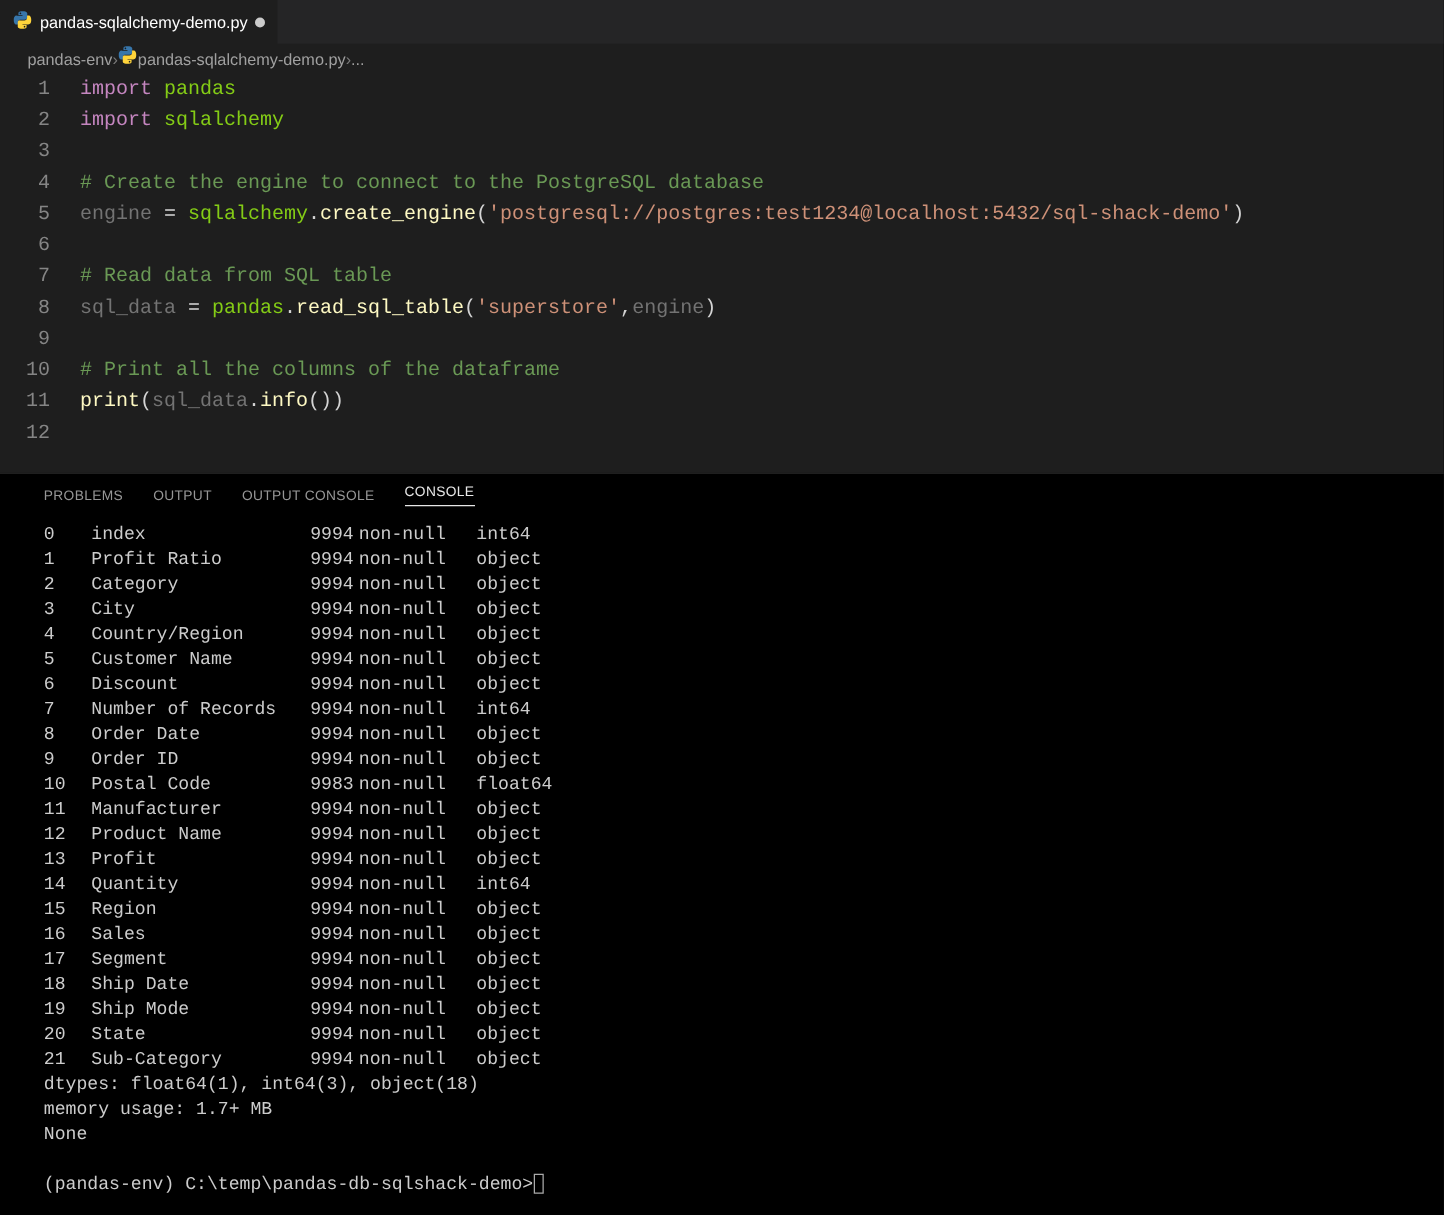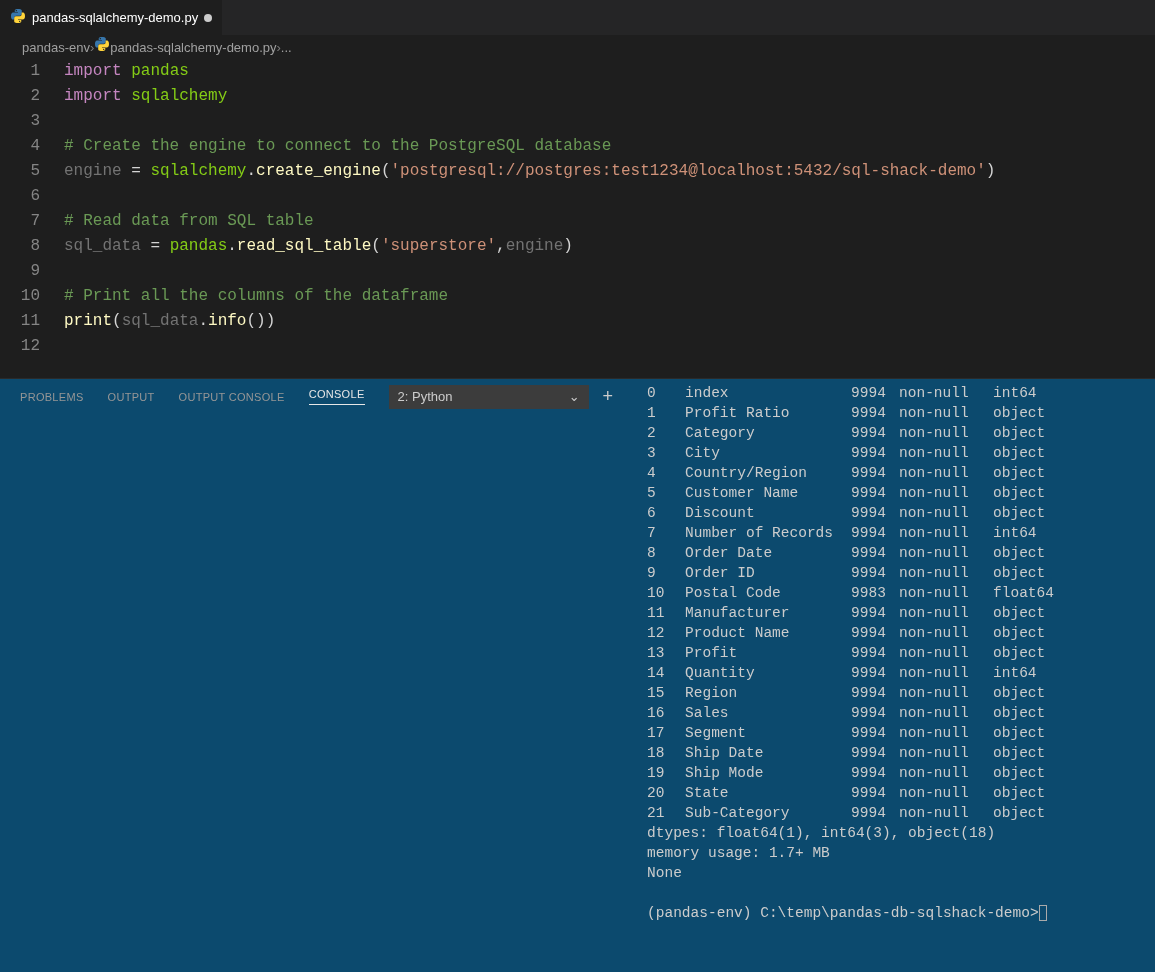--- a/index.html
+++ b/index.html
@@ -61,23 +61,25 @@
   .fn { color: #fef9c3; }
   .id { color: #737373; }
   .mod { color: #84cc16; }
   .str { color: #CE9178; }
   .cmt { color: #6A9955; }
   .pn { color: #D4D4D4; }
   
   .panel {
     position: absolute;
     left: 0; right: 0; bottom: 0; top: 378px;
-    background: #0c4a6e;
+    background: #000000;
     border-top: 1px solid #2a2a2a;
     display: flex;
+    flex-direction: column;
+    padding-left: 15px;
   }
   .panel-tabs {
     display: flex;
     align-items: center;
     height: 35px;
     padding: 0 14px 0 20px;
     gap: 24px;
     font-size: 11px;
   }
   .ptab { color: #969696; letter-spacing: .3px; cursor: pointer; }
@@ -102,21 +104,21 @@
     font-size: 14.5px;
     line-height: 20px;
     color: #cccccc;
     padding: 4px 20px 12px 20px;
     white-space: pre;
     overflow: hidden;
   }
   .term-row { display: flex; }
   .c-idx  { width: 38px; }
   .c-name { width: 166px; }
-  .c-cnt  { width: 48px; text-align: left; padding-right: 4px;}
+  .c-cnt  { width: 48px; text-align: right; padding-right: 4px;}
   .c-nn   { width: 94px; }
   .c-dt   { }
   .prompt-cursor {
     display: inline-block;
     width: 8px; height: 16px;
     border: 1px solid #aaa;
     vertical-align: middle;
   }
 </style>
 </head>
@@ -166,22 +168,15 @@
     </div>
   <div class="code" id="code"><div><span class="kw">import</span><span class="pn"> </span><span class="mod">pandas</span></div><div><span class="kw">import</span><span class="pn"> </span><span class="mod">sqlalchemy</span></div><div>&nbsp;</div><div><span class="cmt"># Create the engine to connect to the PostgreSQL database</span></div><div><span class="id">engine</span><span class="pn"> = </span><span class="mod">sqlalchemy</span><span class="pn">.</span><span class="fn">create_engine</span><span class="pn">(</span><span class="str">'postgresql://postgres:test1234@localhost:5432/sql-shack-demo'</span><span class="pn">)</span></div><div>&nbsp;</div><div><span class="cmt"># Read data from SQL table</span></div><div><span class="id">sql_data</span><span class="pn"> = </span><span class="mod">pandas</span><span class="pn">.</span><span class="fn">read_sql_table</span><span class="pn">(</span><span class="str">'superstore'</span><span class="pn">,</span><span class="id">engine</span><span class="pn">)</span></div><div>&nbsp;</div><div><span class="cmt"># Print all the columns of the dataframe</span></div><div><span class="fn">print</span><span class="pn">(</span><span class="id">sql_data</span><span class="pn">.</span><span class="fn">info</span><span class="pn">())</span></div><div>&nbsp;</div></div>
 </div>
 
 <div class="panel">
   <div class="panel-tabs">
     <span class="ptab">PROBLEMS</span>
     <span class="ptab">OUTPUT</span>
     <span class="ptab">OUTPUT CONSOLE</span>
     <span class="ptab active">CONSOLE</span>
-    <div class="panel-right">
-      <div class="term-select">
-        <span>2: Python</span>
-        <span>⌄</span>
-      </div>
-      <span class="plus">+</span>
-    </div>
   </div>
   <div class="term-body" id="term-body"><div class="term-row"> <span class="c-idx">0</span><span class="c-name">index</span><span class="c-cnt">9994</span> <span class="c-nn">non-null</span><span class="c-dt">int64</span></div><div class="term-row"> <span class="c-idx">1</span><span class="c-name">Profit Ratio</span><span class="c-cnt">9994</span> <span class="c-nn">non-null</span><span class="c-dt">object</span></div><div class="term-row"> <span class="c-idx">2</span><span class="c-name">Category</span><span class="c-cnt">9994</span> <span class="c-nn">non-null</span><span class="c-dt">object</span></div><div class="term-row"> <span class="c-idx">3</span><span class="c-name">City</span><span class="c-cnt">9994</span> <span class="c-nn">non-null</span><span class="c-dt">object</span></div><div class="term-row"> <span class="c-idx">4</span><span class="c-name">Country/Region</span><span class="c-cnt">9994</span> <span class="c-nn">non-null</span><span class="c-dt">object</span></div><div class="term-row"> <span class="c-idx">5</span><span class="c-name">Customer Name</span><span class="c-cnt">9994</span> <span class="c-nn">non-null</span><span class="c-dt">object</span></div><div class="term-row"> <span class="c-idx">6</span><span class="c-name">Discount</span><span class="c-cnt">9994</span> <span class="c-nn">non-null</span><span class="c-dt">object</span></div><div class="term-row"> <span class="c-idx">7</span><span class="c-name">Number of Records</span><span class="c-cnt">9994</span> <span class="c-nn">non-null</span><span class="c-dt">int64</span></div><div class="term-row"> <span class="c-idx">8</span><span class="c-name">Order Date</span><span class="c-cnt">9994</span> <span class="c-nn">non-null</span><span class="c-dt">object</span></div><div class="term-row"> <span class="c-idx">9</span><span class="c-name">Order ID</span><span class="c-cnt">9994</span> <span class="c-nn">non-null</span><span class="c-dt">object</span></div><div class="term-row"> <span class="c-idx">10</span><span class="c-name">Postal Code</span><span class="c-cnt">9983</span> <span class="c-nn">non-null</span><span class="c-dt">float64</span></div><div class="term-row"> <span class="c-idx">11</span><span class="c-name">Manufacturer</span><span class="c-cnt">9994</span> <span class="c-nn">non-null</span><span class="c-dt">object</span></div><div class="term-row"> <span class="c-idx">12</span><span class="c-name">Product Name</span><span class="c-cnt">9994</span> <span class="c-nn">non-null</span><span class="c-dt">object</span></div><div class="term-row"> <span class="c-idx">13</span><span class="c-name">Profit</span><span class="c-cnt">9994</span> <span class="c-nn">non-null</span><span class="c-dt">object</span></div><div class="term-row"> <span class="c-idx">14</span><span class="c-name">Quantity</span><span class="c-cnt">9994</span> <span class="c-nn">non-null</span><span class="c-dt">int64</span></div><div class="term-row"> <span class="c-idx">15</span><span class="c-name">Region</span><span class="c-cnt">9994</span> <span class="c-nn">non-null</span><span class="c-dt">object</span></div><div class="term-row"> <span class="c-idx">16</span><span class="c-name">Sales</span><span class="c-cnt">9994</span> <span class="c-nn">non-null</span><span class="c-dt">object</span></div><div class="term-row"> <span class="c-idx">17</span><span class="c-name">Segment</span><span class="c-cnt">9994</span> <span class="c-nn">non-null</span><span class="c-dt">object</span></div><div class="term-row"> <span class="c-idx">18</span><span class="c-name">Ship Date</span><span class="c-cnt">9994</span> <span class="c-nn">non-null</span><span class="c-dt">object</span></div><div class="term-row"> <span class="c-idx">19</span><span class="c-name">Ship Mode</span><span class="c-cnt">9994</span> <span class="c-nn">non-null</span><span class="c-dt">object</span></div><div class="term-row"> <span class="c-idx">20</span><span class="c-name">State</span><span class="c-cnt">9994</span> <span class="c-nn">non-null</span><span class="c-dt">object</span></div><div class="term-row"> <span class="c-idx">21</span><span class="c-name">Sub-Category</span><span class="c-cnt">9994</span> <span class="c-nn">non-null</span><span class="c-dt">object</span></div><div>dtypes: float64(1), int64(3), object(18)</div><div>memory usage: 1.7+ MB</div><div>None</div><div>&nbsp;</div><div>(pandas-env) C:\temp\pandas-db-sqlshack-demo&gt;<span class="prompt-cursor"></span></div></div>
 </div>
 
 </body></html>

